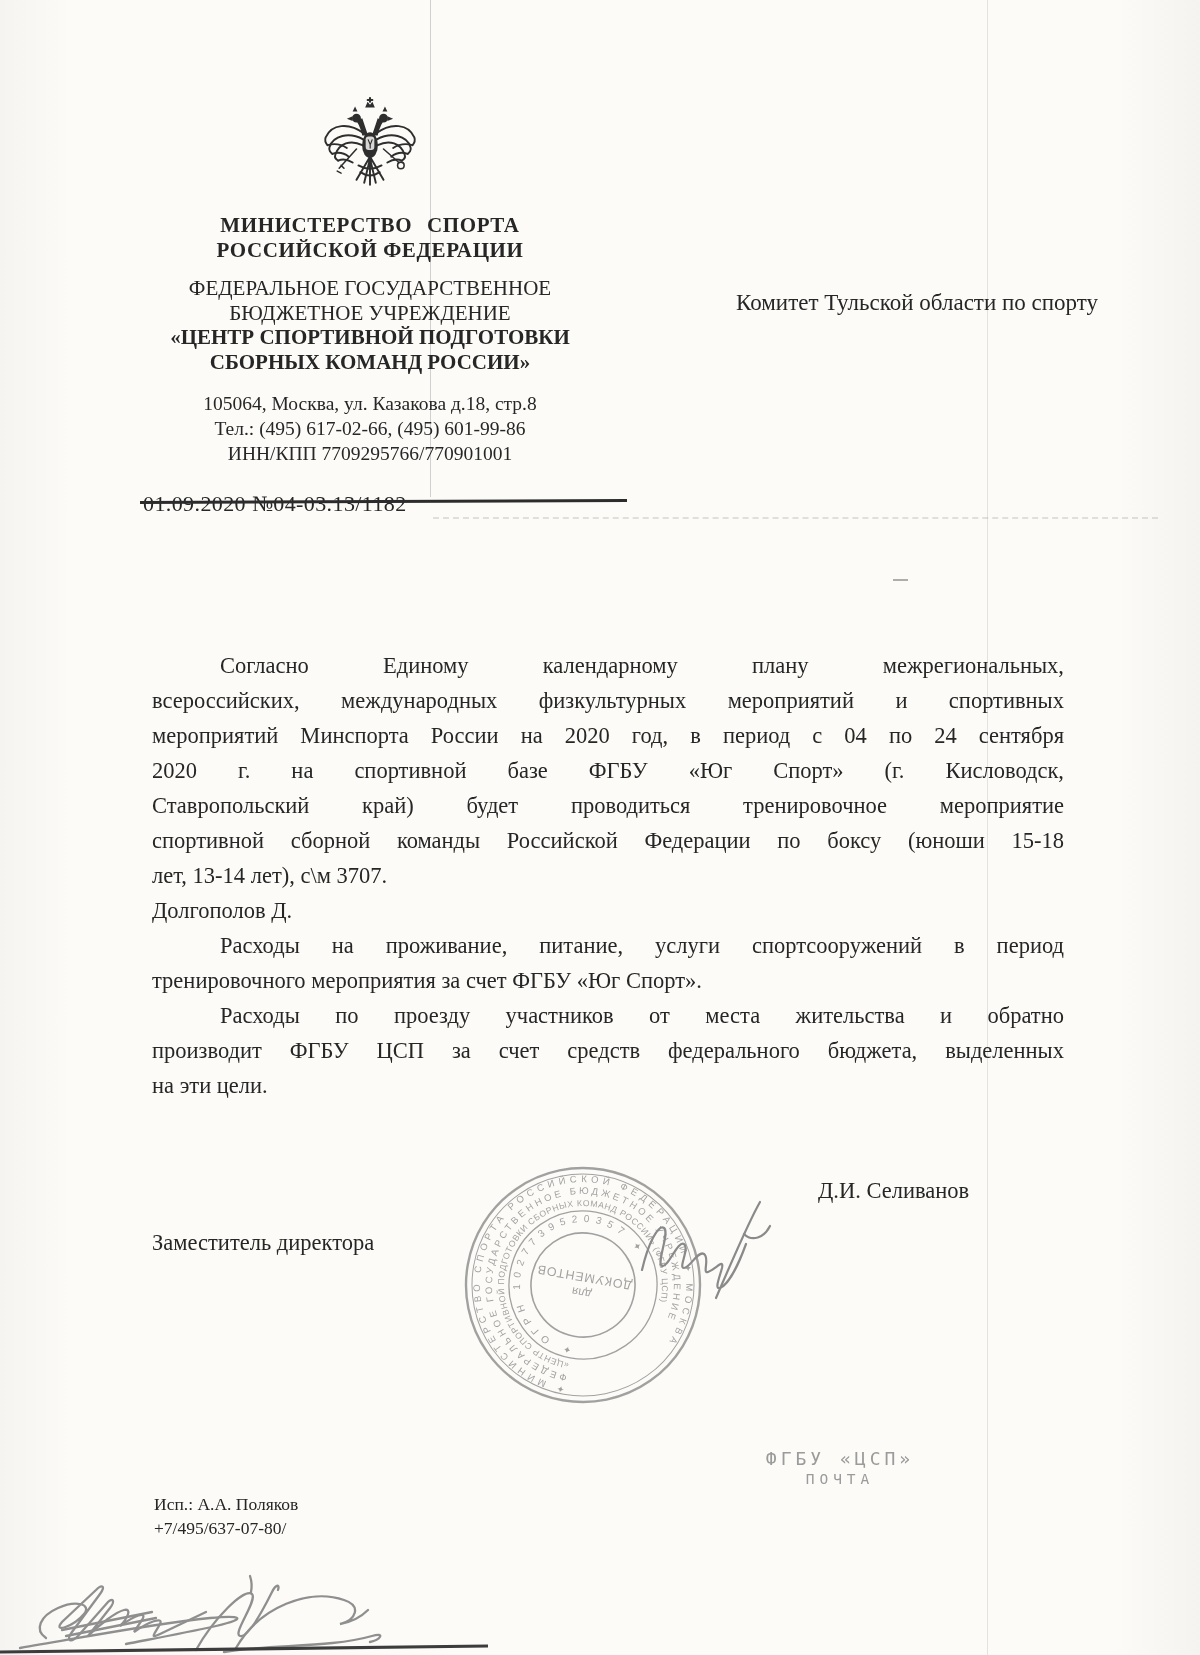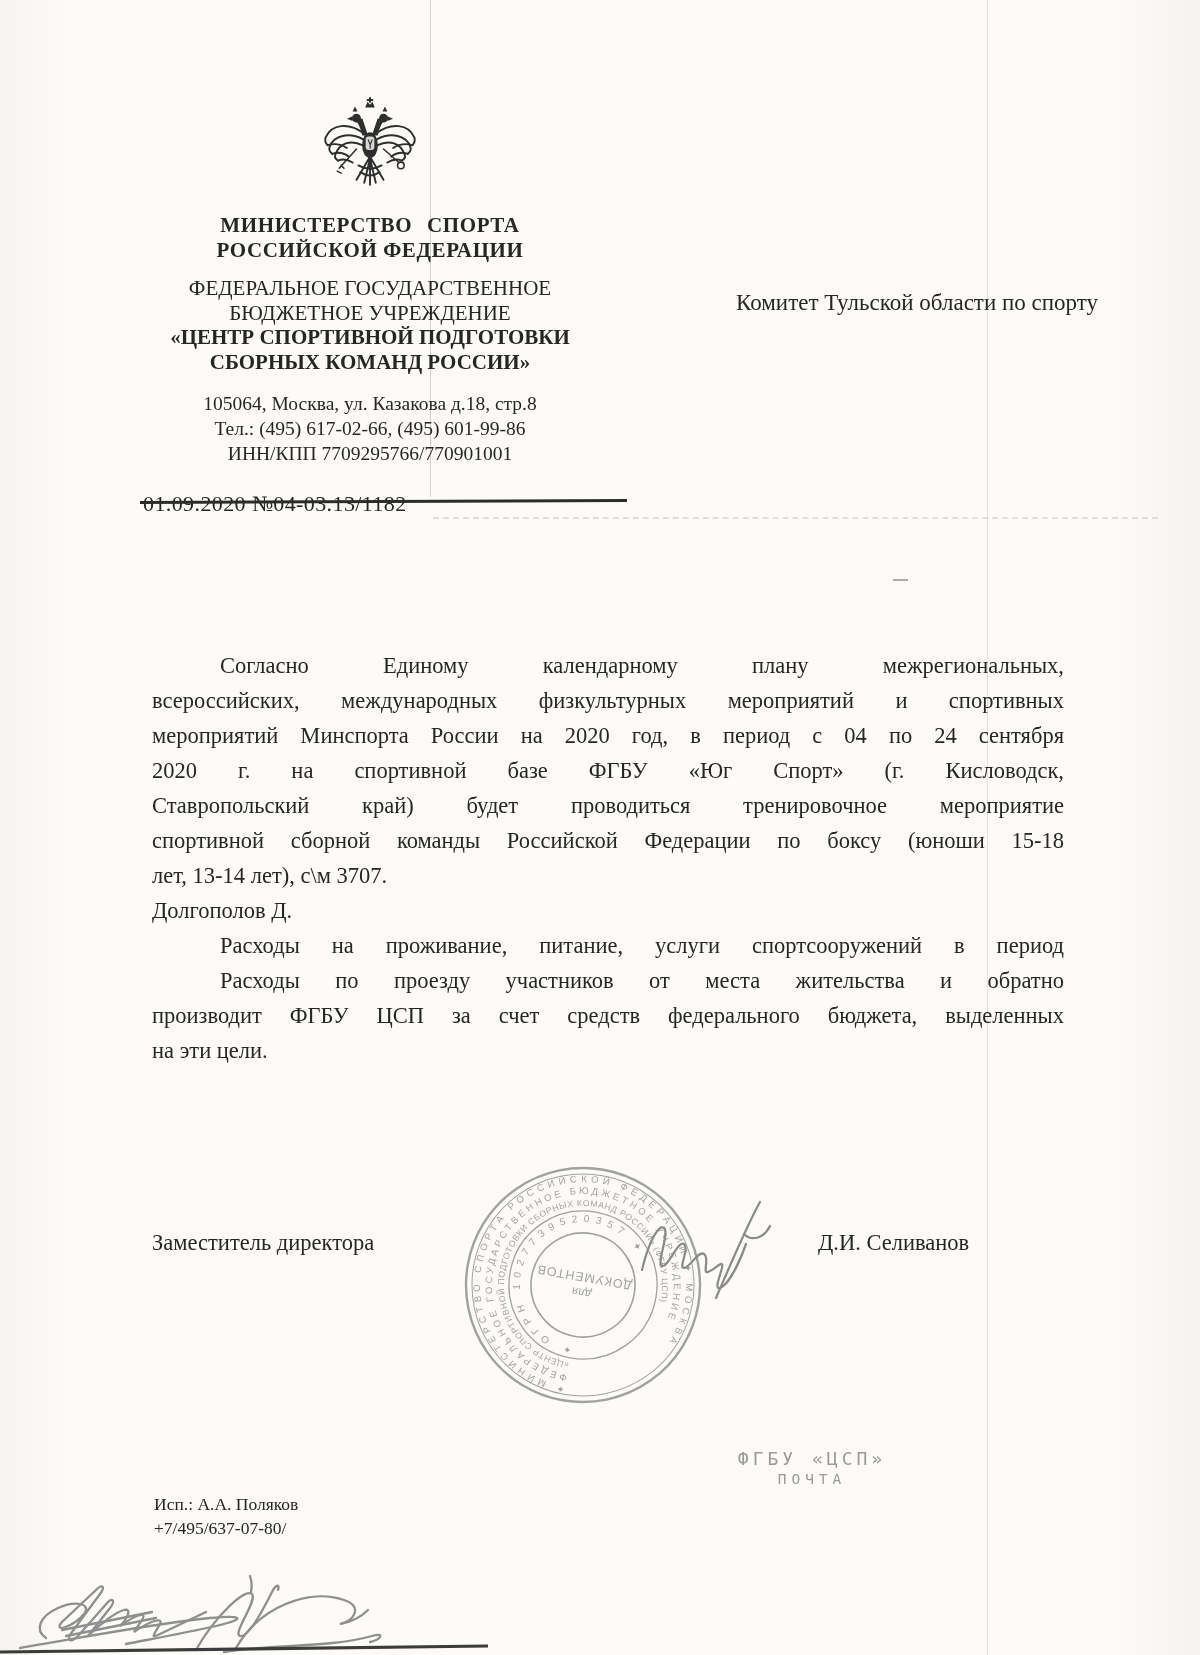--- a/index.html
+++ b/index.html
@@ -28,25 +28,25 @@
   
   .recipient{position:absolute;left:628px;top:290px;width:470px;text-align:right;font-size:23px;}
   
   .body{position:absolute;left:152px;top:610px;width:912px;font-size:22.5px;margin-top:38px;}
   .ln{height:35px;line-height:35px;white-space:nowrap;}
   .ln.just{text-align:justify;text-align-last:justify;white-space:normal;overflow:hidden;}
   .ln.ind{padding-left:68px;}
   .ln.end{text-align:left;}
   
   .sig-pos{position:absolute;left:152px;top:1230px;font-size:22.5px;}
-  .sig-name{position:absolute;left:818px;top:1230px;font-size:22.5px;}
+  .sig-name{position:absolute;left:818px;top:1178px;font-size:22.5px;}
   .stamp{position:absolute;left:448px;top:1150px;width:270px;height:270px;opacity:.88;}
   .pen-sign{position:absolute;left:598px;top:1178px;width:200px;height:140px;}
   
-  .mail-stamp{position:absolute;left:724px;top:1448px;width:176px;text-align:center;color:#9b9b9b;
+  .mail-stamp{position:absolute;left:752px;top:1448px;width:176px;text-align:center;color:#9b9b9b;
               font-family:"DejaVu Sans Mono",monospace;}
   .mail-stamp .m1{font-size:18px;letter-spacing:4px;white-space:nowrap;}
   .mail-stamp .m2{font-size:14.5px;letter-spacing:5px;margin-top:2px;}
   
   .executor{position:absolute;left:154px;top:1492px;font-size:17.5px;line-height:24px;}
   .bottom-scribbles{position:absolute;left:0;top:1560px;width:720px;height:95px;}
 </style>
 </head>
 <body>
 
@@ -126,20 +126,21 @@
   <div class="body">
     <div class="ln ind just">Согласно Единому календарному плану межрегиональных,</div>
     <div class="ln just">всероссийских, международных физкультурных мероприятий и спортивных</div>
     <div class="ln just">мероприятий Минспорта России на 2020 год, в период с 04 по 24 сентября</div>
     <div class="ln just">2020 г. на спортивной базе ФГБУ «Юг Спорт» (г. Кисловодск,</div>
     <div class="ln just">Ставропольский край) будет проводиться тренировочное мероприятие</div>
     <div class="ln just">спортивной сборной команды Российской Федерации по боксу (юноши 15-18</div>
     <div class="ln end">лет, 13-14 лет), с\м 3707.</div>
     <div class="ln end">Долгополов Д.</div>
     <div class="ln ind just">Расходы на проживание, питание, услуги спортсооружений в период</div>
+    <div class="ln end">тренировочного мероприятия за счет ФГБУ «Юг Спорт».</div>
     <div class="ln ind just">Расходы по проезду участников от места жительства и обратно</div>
     <div class="ln just">производит ФГБУ ЦСП за счет средств федерального бюджета, выделенных</div>
     <div class="ln end">на эти цели.</div>
   </div>
 
   <div class="sig-pos">Заместитель директора</div>
   <div class="sig-name">Д.И. Селиванов</div>
 
   <svg class="stamp" viewBox="0 0 270 270">
     <defs>

